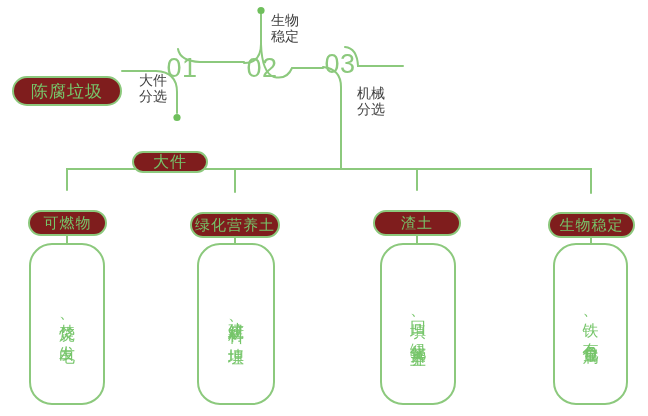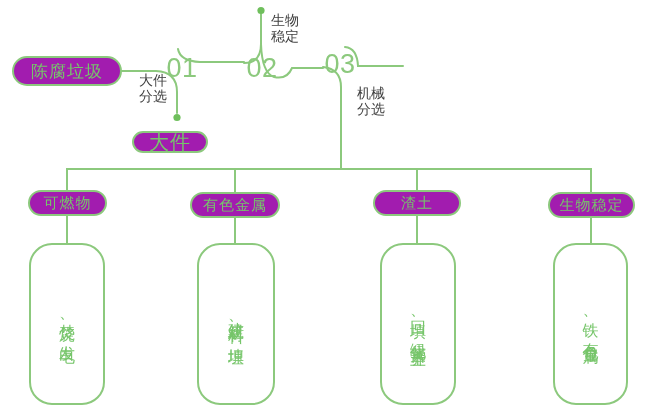--- a/index.html
+++ b/index.html
@@ -7,27 +7,27 @@
     --green-text:#76c56a;
     --dark:#3f3f3f;
   }
   html,body{margin:0;padding:0;background:#ffffff;}
   body{font-family:"Liberation Sans", sans-serif;}
   .stage{
     position:relative;width:648px;height:416px;background:#ffffff;overflow:hidden;
   }
   .lines{position:absolute;left:0;top:0;width:648px;height:416px;}
   .pill{
-    position:absolute;box-sizing:border-box;background:#a21caf;
+    position:absolute;box-sizing:border-box;background:#7f1d1d;
     border:2px solid var(--line);border-radius:999px;
     display:flex;align-items:center;justify-content:center;
-    color:var(--green-text);white-space:nowrap;
+    color:var(--green-text);white-space:nowrap;margin-top:20px;
   }
   .pill.src{font-size:17px;letter-spacing:1px;}
-  .pill.mid{font-size:20px;letter-spacing:1px;}
+  .pill.mid{font-size:16px;letter-spacing:1px;}
   .pill.cat{font-size:15px;letter-spacing:1px;}
   .num{
     position:absolute;width:40px;height:30px;
     display:flex;align-items:center;justify-content:center;
     color:var(--line);font-size:27px;font-weight:400;letter-spacing:0.5px;
   }
   .plabel{
     position:absolute;width:34px;color:var(--dark);
     font-size:14px;line-height:15.5px;font-weight:500;text-align:center;
   }
@@ -82,21 +82,21 @@
   <div class="num" style="left:242px;top:53px;">02</div>
   <div class="num" style="left:320px;top:49px;">03</div>
 
   <div class="plabel" style="left:136px;top:73px;">大件分选</div>
   <div class="plabel" style="left:268px;top:13px;">生物稳定</div>
   <div class="plabel" style="left:354px;top:86px;">机械分选</div>
 
   <div class="pill mid" style="left:132px;top:131px;width:76px;height:22px;">大件</div>
 
   <div class="pill cat" style="left:28px;top:190px;width:79px;height:26px;">可燃物</div>
-  <div class="pill cat" style="left:190px;top:192px;width:90px;height:26px;">有色金属</div>
+  <div class="pill cat" style="left:190px;top:192px;width:90px;height:26px;">绿化营养土</div>
   <div class="pill cat" style="left:373px;top:190px;width:88px;height:26px;">渣土</div>
   <div class="pill cat" style="left:548px;top:192px;width:87px;height:26px;">生物稳定</div>
 
   <div class="vbox" style="left:29px;width:76px;">
     <span class="vtext">焚烧、发电</span>
   </div>
   <div class="vbox" style="left:197px;width:78px;">
     <span class="vtext">建筑材料、填埋</span>
   </div>
   <div class="vbox" style="left:380px;width:76px;">

